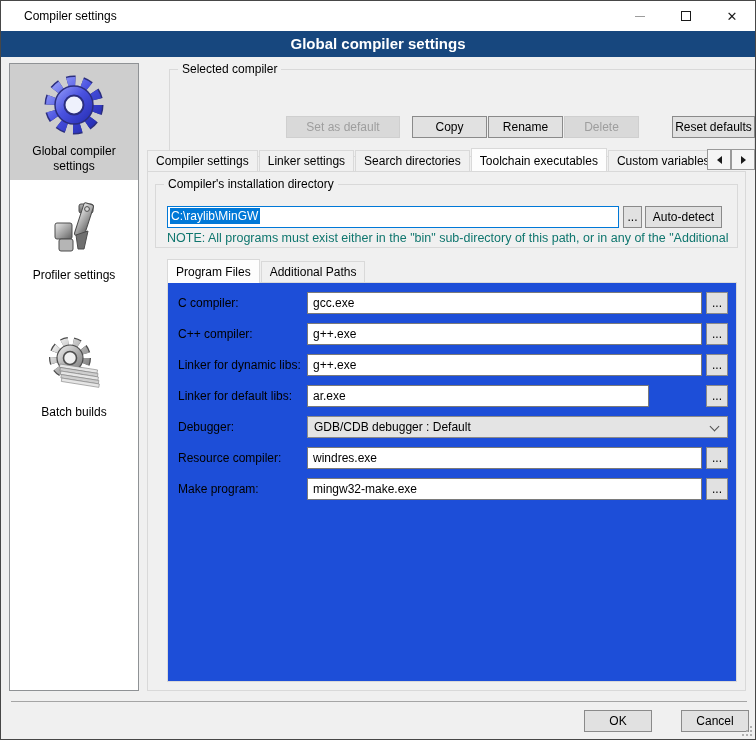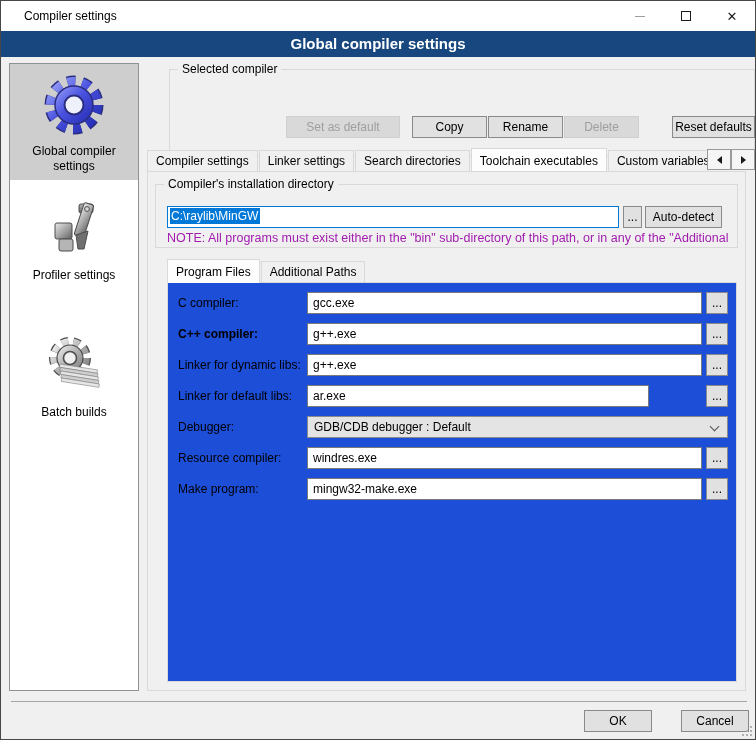--- a/index.html
+++ b/index.html
@@ -48,21 +48,21 @@
   .tabstrip { position:absolute; left:146px; top:146px; width:560px; height:24px; display:flex; align-items:flex-end; overflow:hidden; }
   .tab { height:21px; background:#f0f0f0; border:1px solid #d9d9d9; border-bottom:none; padding:3px 8px 0 8px; font-size:12px; white-space:nowrap; margin-right:1px; cursor:pointer; }
   .tab.active { height:24px; background:#fdfdfd; padding-top:5px; position:relative; z-index:3; margin-bottom:-1px; }
   .tab-arrow { position:absolute; top:148px; width:24px; height:21px; background:#f5f5f5; border:1px solid #9a9a9a; display:flex; align-items:center; justify-content:center; cursor:pointer; z-index:4; }
   .tri-l { width:0; height:0; border-top:4px solid transparent; border-bottom:4px solid transparent; border-right:5px solid #1a1a1a; }
   .tri-r { width:0; height:0; border-top:4px solid transparent; border-bottom:4px solid transparent; border-left:5px solid #1a1a1a; }
 
   .tabpanel { position:absolute; left:146px; top:170px; width:599px; height:520px; border:1px solid #d9d9d9; background:#f0f0f0; }
 
   
-  .note { position:absolute; left:166px; top:230px; width:570px; white-space:nowrap; overflow:hidden; color:#a21caf; font-size:12.5px; z-index:2; }
+  .note { position:absolute; left:166px; top:230px; width:570px; white-space:nowrap; overflow:hidden; color:#0f766e; font-size:12.5px; z-index:2; }
   .focus-input { position:absolute; left:166px; top:205px; width:452px; height:22px; background:#fff; border:1px solid #0078D7; padding:2px 2px; font-size:12px; z-index:2; }
   .focus-input .sel { background:#0078D7; color:#fff; padding:1px 2px 1px 1px; }
 
   
   .subtabstrip { position:absolute; left:166px; top:257px; width:420px; height:24px; display:flex; align-items:flex-end; z-index:2; }
   .innerpanel { position:absolute; left:166px; top:281px; width:570px; height:400px; border:1px solid #d9d9d9; background:#1d4ed8; }
 
   .frm-label { position:absolute; left:10px; font-size:12px; white-space:nowrap; }
   .resize-grip { position:absolute; right:3px; bottom:3px; width:10px; height:10px; }
   .resize-grip i { position:absolute; width:2px; height:2px; background:#b0b0b0; }
@@ -197,21 +197,21 @@
     <div class="tab active">Program Files</div>
     <div class="tab">Additional Paths</div>
   </div>
 
   <div class="innerpanel">
 
     <span class="frm-label" style="top:13px;">C compiler:</span>
     <input class="txt" style="left: 139px; top: 9px; width: 395px;" value="gcc.exe">
     <button class="btn" style="left:538px; top:9px; width:22px;">...</button>
 
-    <span class="frm-label" style="top:44px;font-weight:bold;">C++ compiler:</span>
+    <span class="frm-label" style="top:44px;">C++ compiler:</span>
     <input class="txt" style="left: 139px; top: 40px; width: 395px;" value="g++.exe">
     <button class="btn" style="left:538px; top:40px; width:22px;">...</button>
 
     <span class="frm-label" style="top:75px;">Linker for dynamic libs:</span>
     <input class="txt" style="left: 139px; top: 71px; width: 395px;" value="g++.exe">
     <button class="btn" style="left:538px; top:71px; width:22px;">...</button>
 
     <span class="frm-label" style="top:106px;">Linker for default libs:</span>
     <input class="txt" style="left: 139px; top: 102px; width: 342px;" value="ar.exe">
     <button class="btn" style="left:538px; top:102px; width:22px;">...</button>

